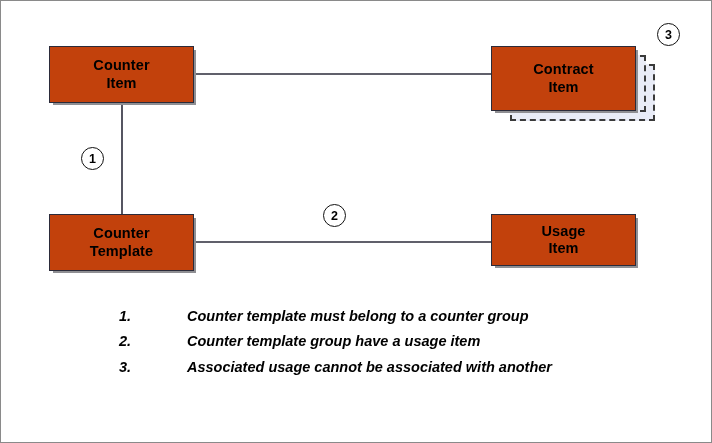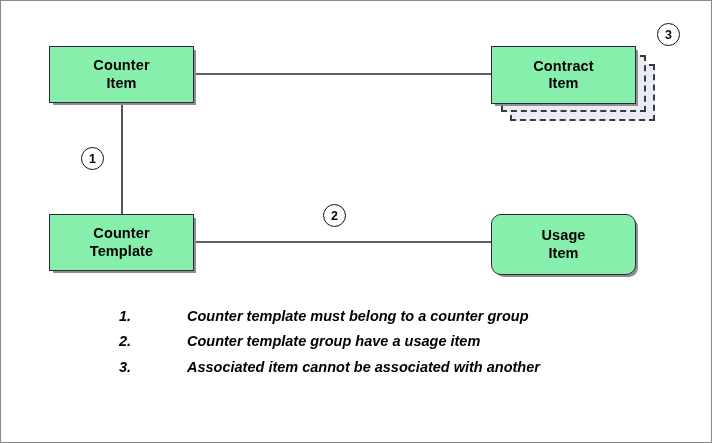--- a/index.html
+++ b/index.html
@@ -21,21 +21,21 @@
     position: absolute;
     left: 0;
     top: 0;
     width: 712px;
     height: 443px;
   }
   
   .ebox {
     position: absolute;
     box-sizing: border-box;
-    background: #86efac;
+    background: #c2410c;
     border: 1px solid #2b2b3a;
     box-shadow: 3px 3px 0 -1px #8f8f93;
     display: flex;
     flex-direction: column;
     align-items: center;
     justify-content: center;
     line-height: 1.18;
     font-weight: bold;
     font-size: 14.5px;
     color: #000000;
@@ -120,31 +120,31 @@
     <line x1="121" y1="101" x2="121" y2="214" stroke="#2b2b3a" stroke-width="1.6"></line>
 
     <line x1="193" y1="241" x2="490" y2="241" stroke="#2b2b3a" stroke-width="1.6"></line>
   </svg>
 
   <div class="ebox" style="left:48px; top:45px; width:145px; height:57px;">
     <span>Counter</span>
     <span>Item</span>
   </div>
 
-  <div class="ebox" style="left:490px; top:45px; width:145px; height:58px;">
+  <div class="ebox" style="left:490px; top:45px; width:145px; height:65px;">
     <span>Contract</span>
     <span>Item</span>
   </div>
 
   <div class="ebox" style="left:48px; top:213px; width:145px; height:57px;">
     <span>Counter</span>
     <span>Template</span>
   </div>
 
-  <div class="ebox" style="left:490px; top:213px; width:145px; height:61px;border-radius:10px;">
+  <div class="ebox" style="left:490px; top:213px; width:145px; height:52px;">
     <span>Usage</span>
     <span>Item</span>
   </div>
 
 
   <div class="circ" style="left:80px; top:146px;">
     <span>1</span>
   </div>
   <div class="circ" style="left:322px; top:203px;">
     <span>2</span>
@@ -161,19 +161,19 @@
     </div>
 
     <div class="leg-row">
       <div class="leg-num">2.</div>
       <div class="leg-text">Counter template group have a usage item</div>
     </div>
 
     <div class="leg-row">
       <div class="leg-num">3.</div>
       <div class="leg-text">
-        <span>Associated item cannot be associated with another</span>
+        <span>Associated usage cannot be associated with another</span>
       </div>
     </div>
 
   </div>
 
 </div>
 
 </body></html>

